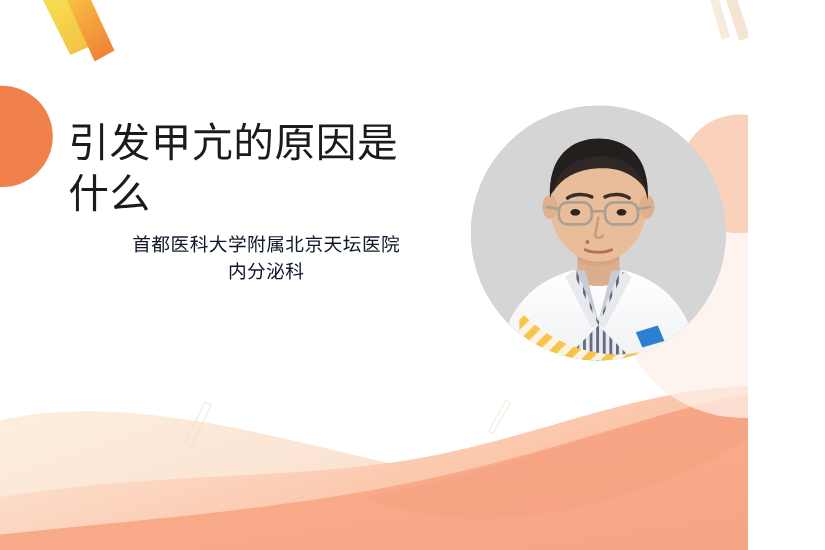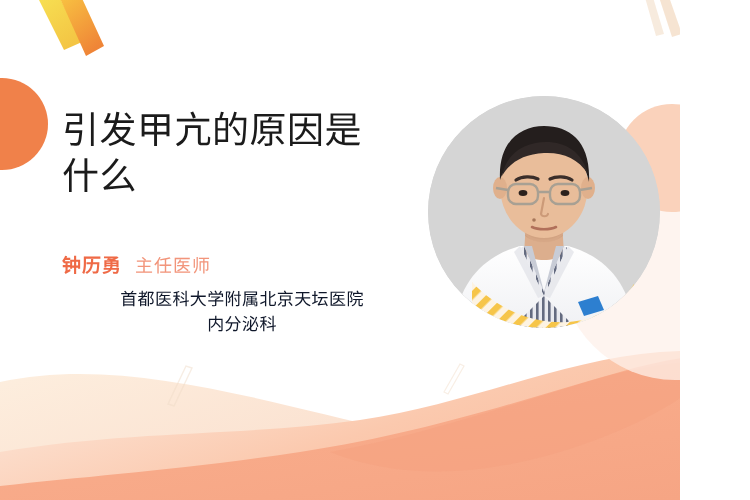--- a/index.html
+++ b/index.html
@@ -261,22 +261,18 @@
       <g clip-path="url(#crescentClip)">
         <circle cx="116" cy="116" r="116" fill="url(#diagStripe)"></circle>
       </g>
     </svg>
   </div>
 
   <div class="text-col">
     <h1 class="title">引发甲亢的原因是
 什么</h1>
 
-    <div class="doctor-line">
-      <span class="doctor-name">钟历勇</span>
-      <span class="doctor-rank">主任医师</span>
-    </div>
 
     <div class="affiliation">首都医科大学附属北京天坛医院
 内分泌科</div>
   </div>
 
 </div>
 
 </body></html>

